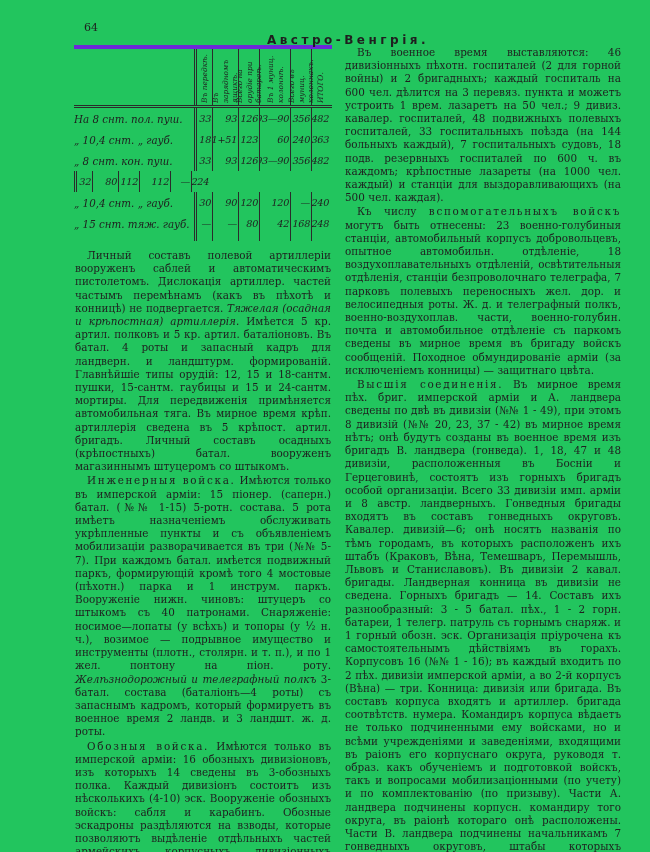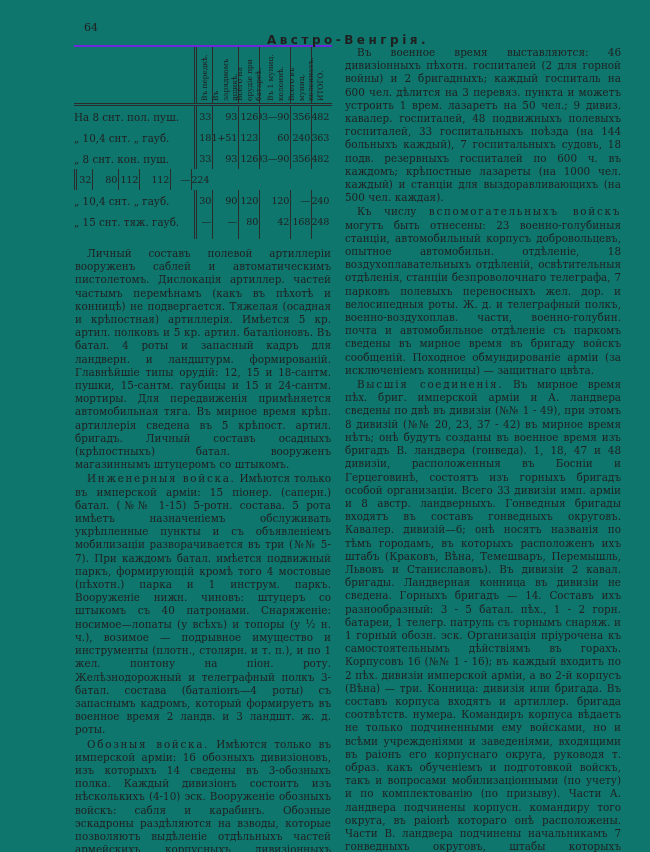--- a/index.html
+++ b/index.html
@@ -1,41 +1,41 @@
 <!DOCTYPE html>
 <html><head>
 <meta charset="utf-8">
 <style>
   html,body { margin:0; padding:0; background:#e8e8e6; }
   .page {
-    width:650px; height:852px; margin:0 auto; background:#0f766e;
+    width:650px; height:852px; margin:0 auto; background:#22c55e;
     box-sizing:border-box; padding:20px 28px 0 74px;
     font-family:"DejaVu Serif","DejaVu Sans",serif;
     color:#1f1f1f; overflow:hidden; position:relative;
   }
   .pheader { position:relative; height:18px; margin-bottom:7px; }
   .page-num { position:absolute; left:10px; top:1px; font-size:11px; }
   .running-title {
     position:absolute; left:0; right:0; top:13px; text-align:center;
     font-family:"DejaVu Sans","Liberation Sans",sans-serif;
     font-weight:bold; font-size:12px; letter-spacing:3.5px;
   }
   .columns { display:flex; }
   .col-left  { width:258px; margin-right:12px; }
   .col-right { width:278px; }
 
   .para {
     margin:1px; font-size:10.4px; line-height:13.2px;
     text-align:justify; text-indent:12px; word-spacing:0.2px;
   }
-  .it { }
+  .it { font-style:italic; }
   .spaced { letter-spacing:1.7px; }
 
   
-  .atable { border-top:2px solid #6d28d9; margin-bottom:8px; }
+  .atable { border-top:4px solid #6d28d9; margin-bottom:8px;font-style:italic; }
   .thead { display:flex; height:56px; border-bottom:3px double #2b2b2b; }
   .hspacer { width:120px; }
   .hcell {
     box-sizing:border-box; border-left:1px solid #2b2b2b;
     display:flex; justify-content:center; align-items:stretch;
   }
   .hcell.dl { border-left:3px double #2b2b2b; }
   .vtext {
     writing-mode:vertical-rl; transform:rotate(180deg);
     font-size:7.4px; line-height:9.5px; height:100%;

